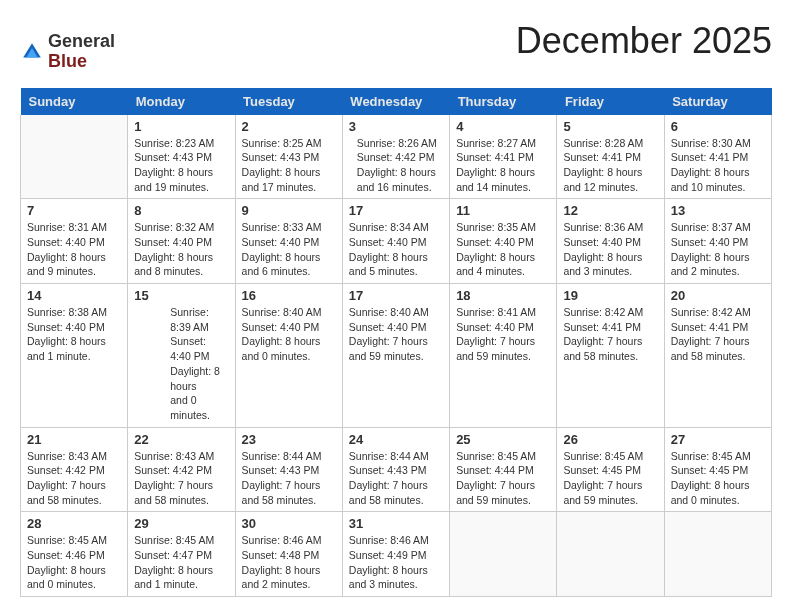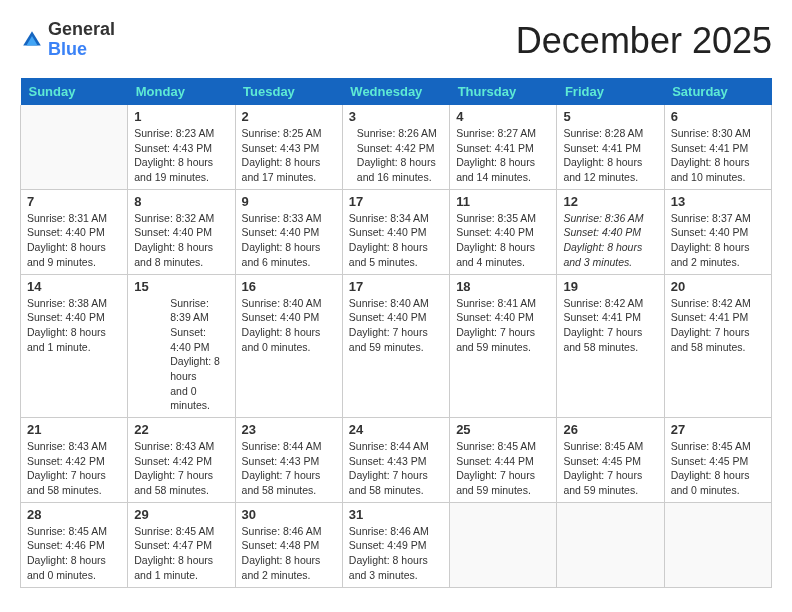--- a/index.html
+++ b/index.html
@@ -13,28 +13,29 @@
     .header-area {
       display: flex;
       justify-content: space-between;
       align-items: flex-start;
       margin-bottom: 16px;
     }
     .logo {
       display: flex;
       align-items: center;
       gap: 4px;
+      margin-top: 12px;
     }
     .logo-text {
       font-size: 18px;
       font-weight: bold;
       line-height: 1.1;
     }
     .logo-general { color: #333; }
-    .logo-blue { color: #3b82f6; }
+    .logo-blue { color: #7f1d1d; }
     .logo-icon {
       width: 24px;
       height: 24px;
     }
     .title-block {
       text-align: right;
     }
     .month-title {
       font-size: 36px;
       font-weight: normal;
@@ -44,21 +45,21 @@
       font-size: 16px;
       color: #444;
     }
     .calendar {
       width: 100%;
       border-collapse: collapse;
       font-size: 11px;
     }
     .calendar th {
       background-color: #1565C0;
-      color: #5eead4;
+      color: #e5e5e5;
       text-align: left;
       padding: 6px 8px;
       font-size: 13px;
       font-weight: bold;
     }
     .calendar td {
       border: 1px solid #ccc;
       vertical-align: top;
       padding: 4px 6px;
       width: 107px;
@@ -189,21 +190,21 @@
         </td>
         <td>
           <span class="day-num">11</span>
           <div class="day-info" style="white-space: pre-line;">Sunrise: 8:35 AM
 Sunset: 4:40 PM
 Daylight: 8 hours
 and 4 minutes.</div>
         </td>
         <td>
           <span class="day-num">12</span>
-          <div class="day-info" style="white-space: pre-line; font-style: italic;">Sunrise: 8:36 AM
+          <div class="day-info" style="white-space: pre-line;">Sunrise: 8:36 AM
 Sunset: 4:40 PM
 Daylight: 8 hours
 and 3 minutes.</div>
         </td>
         <td>
           <span class="day-num">13</span>
           <div class="day-info" style="white-space: pre-line;">Sunrise: 8:37 AM
 Sunset: 4:40 PM
 Daylight: 8 hours
 and 2 minutes.</div>

